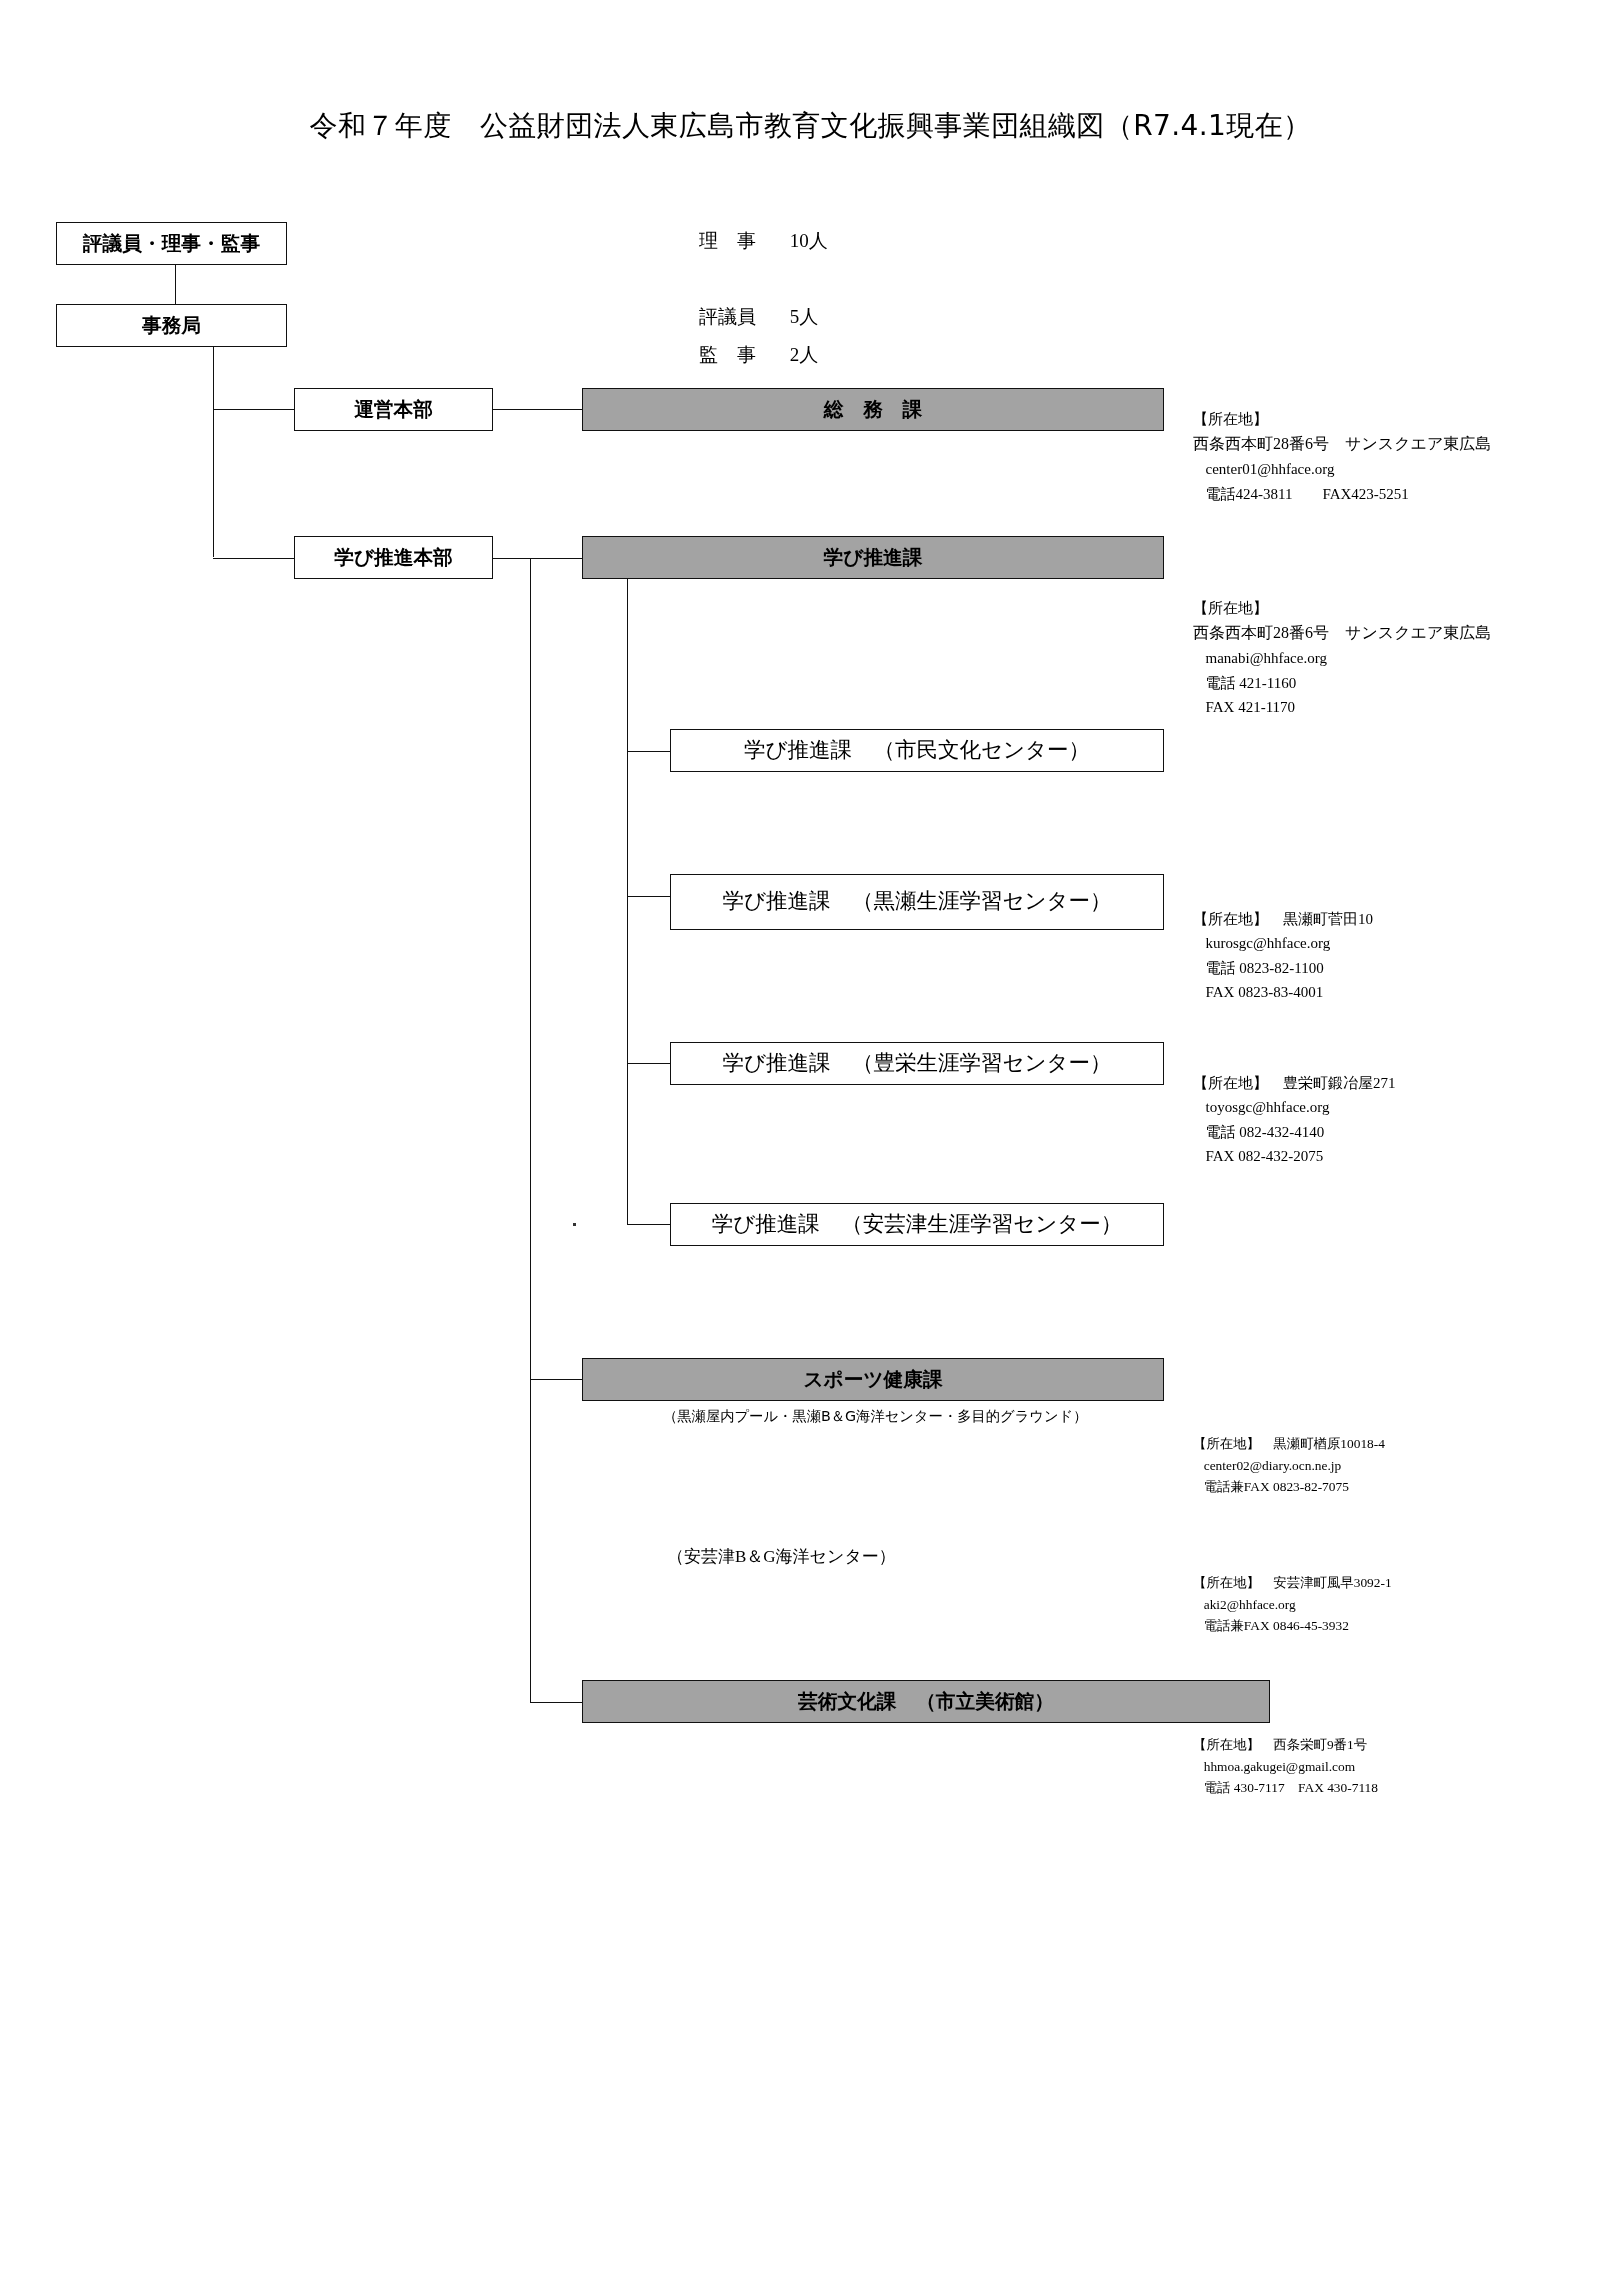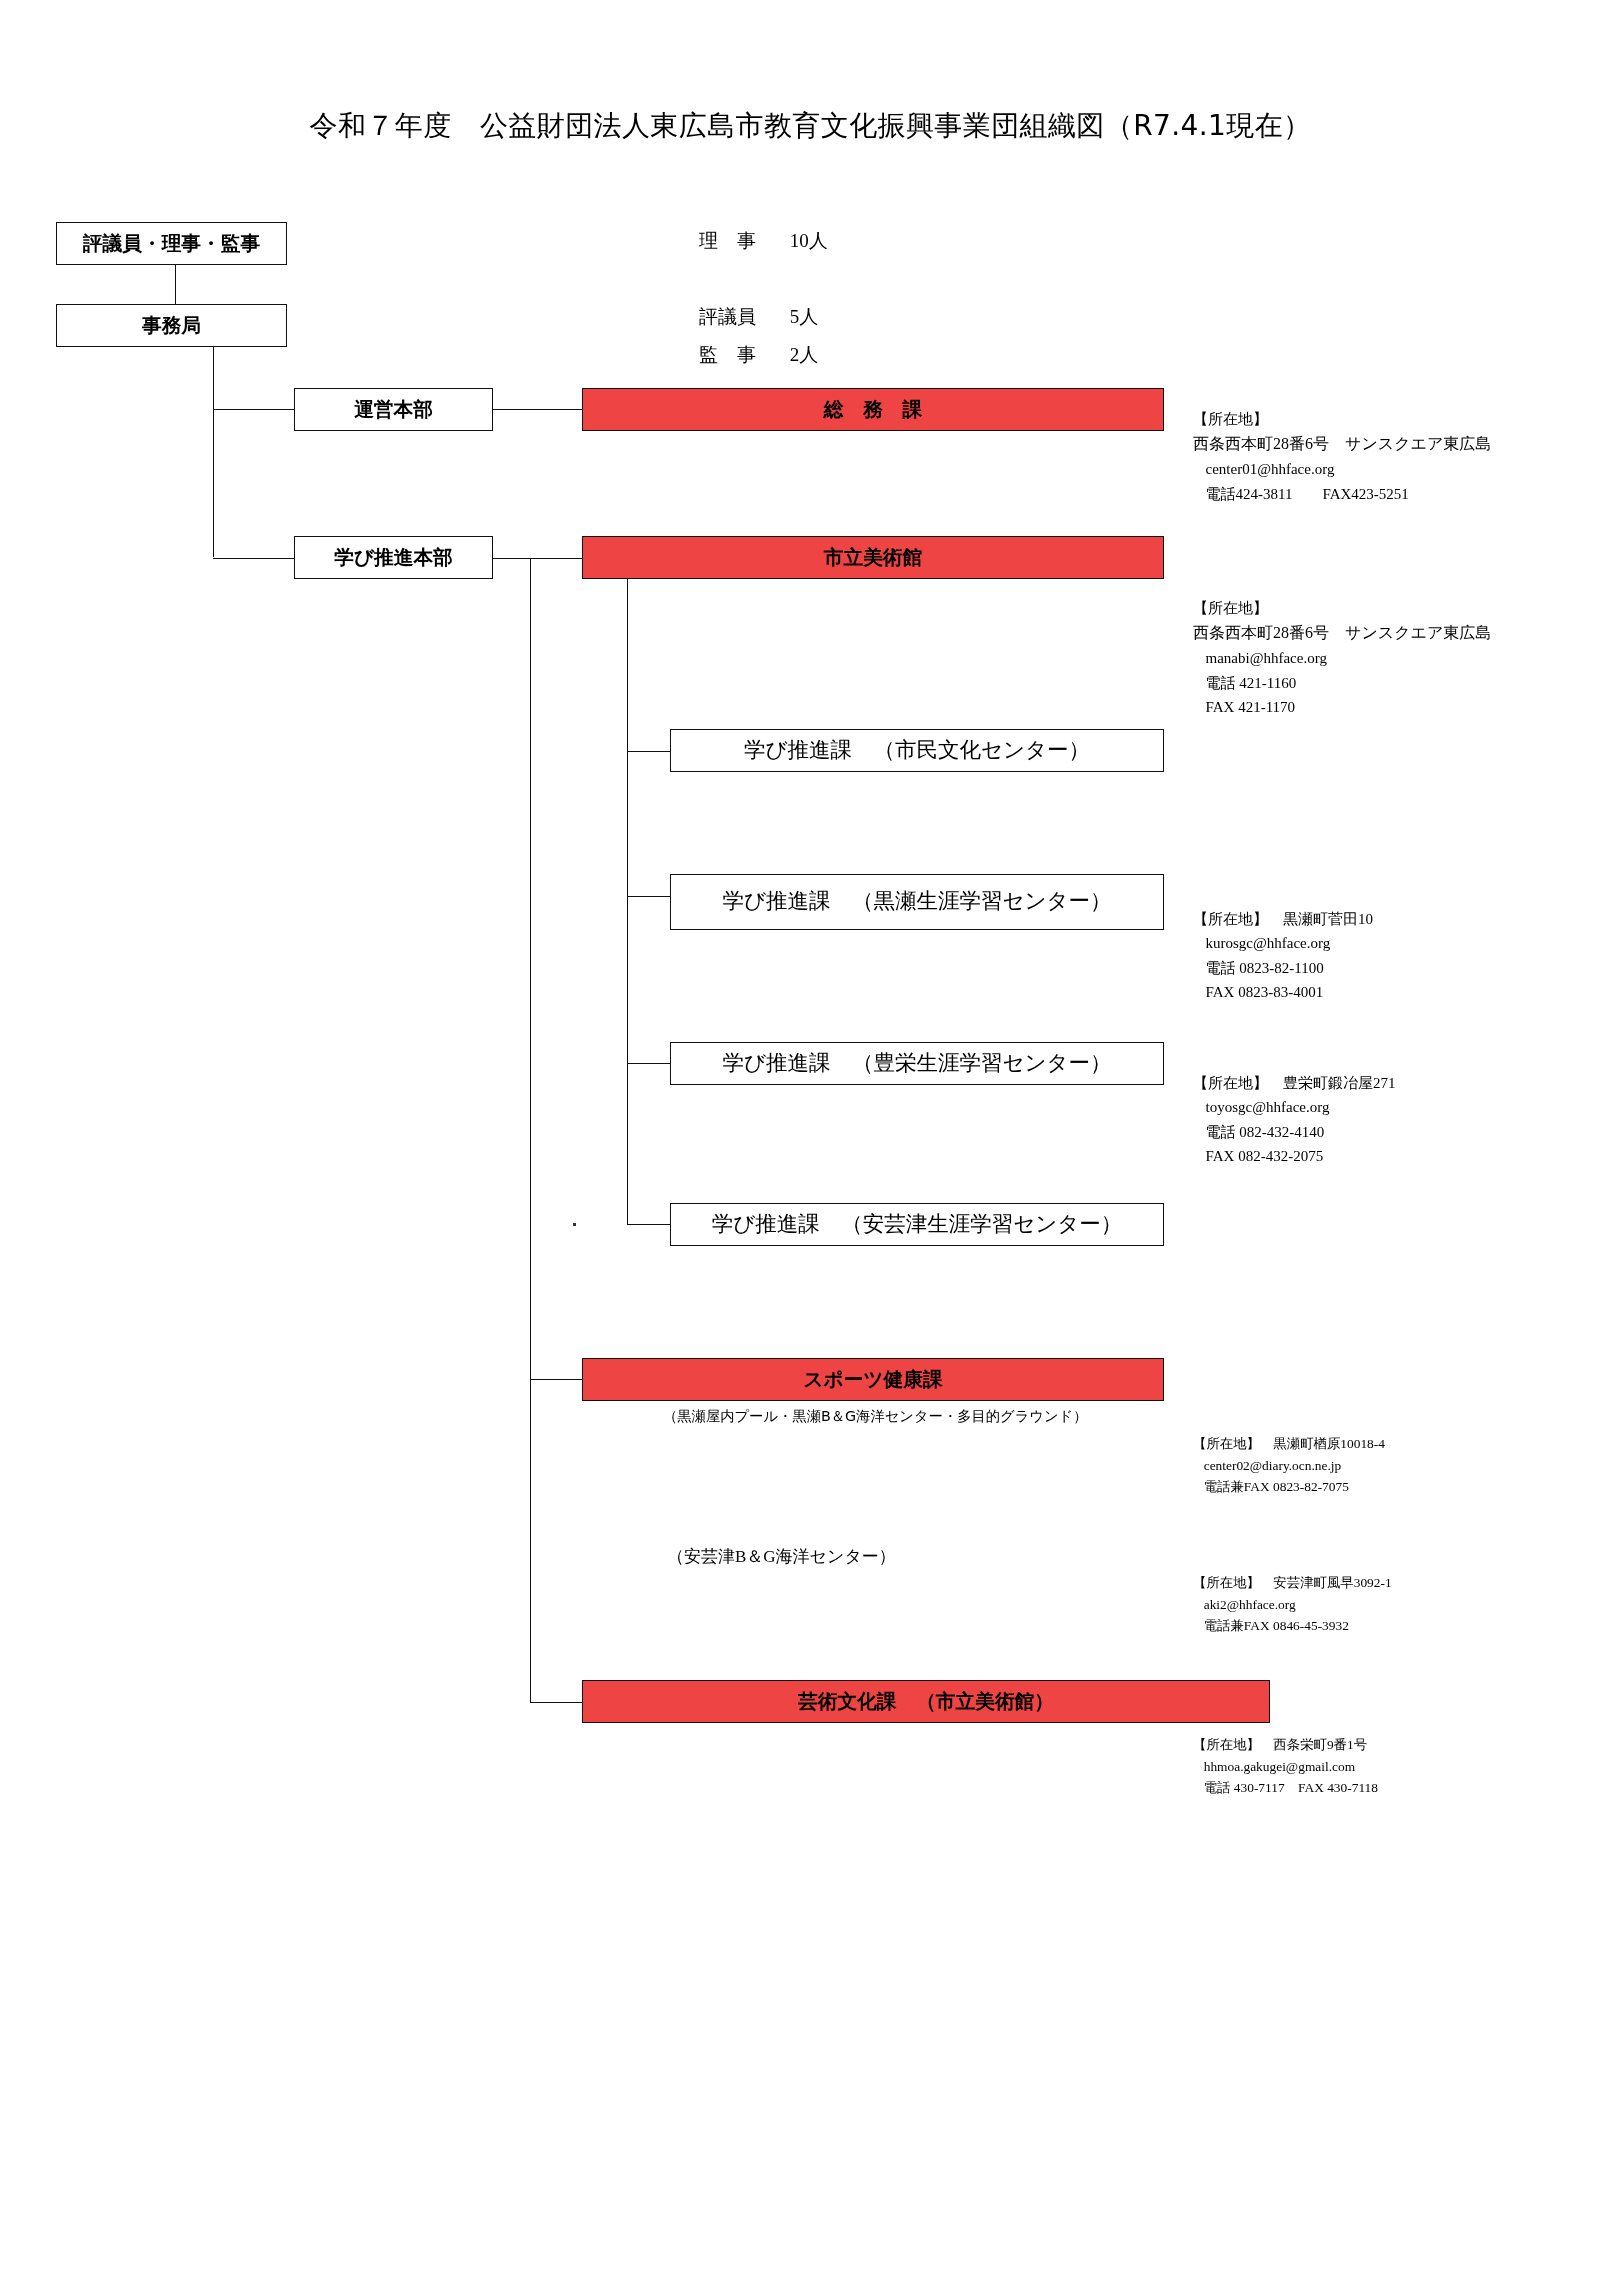--- a/index.html
+++ b/index.html
@@ -42,21 +42,21 @@
     background: #ffffff;
     display: flex;
     align-items: center;
     justify-content: center;
     font-family: "DejaVu Sans", "Liberation Sans", sans-serif;
     font-size: 19.7px;
     font-weight: bold;
     line-height: 1;
     white-space: nowrap;
   }
-  .box.shaded { background: #ef4444; }
+  .box.shaded { background: #a3a3a3; }
   .box.serif {
     font-family: "Liberation Serif", "DejaVu Serif", serif;
     font-weight: normal;
     font-size: 21.5px;
   }
 
   
   .line-h {
     position: absolute;
     height: 0;
@@ -153,21 +153,21 @@
 
   <div class="addr" style="left:1193px; top:407px;">
     <div class="l1">【所在地】</div>
     <div class="l2">西条西本町28番6号　サンスクエア東広島</div>
     <div class="ind">center01@hhface.org</div>
     <div class="ind">電話424-3811　　FAX423-5251</div>
   </div>
 
   <div class="box" style="left:294px; top:536px; width:199px; height:43px;">学び推進本部</div>
   <div class="line-h" style="left:493px; top:558px; width:90px;"></div>
-  <div class="box shaded" style="left:582px; top:536px; width:582px; height:43px;">市立美術館</div>
+  <div class="box shaded" style="left:582px; top:536px; width:582px; height:43px;">学び推進課</div>
 
   <div class="addr" style="left:1193px; top:596px;">
     <div class="l1">【所在地】</div>
     <div class="l2">西条西本町28番6号　サンスクエア東広島</div>
     <div class="ind">manabi@hhface.org</div>
     <div class="ind">電話 421-1160</div>
     <div class="ind">FAX 421-1170</div>
   </div>
 
   <div class="line-v" style="left:530px; top:558px; height:1144px;"></div>

